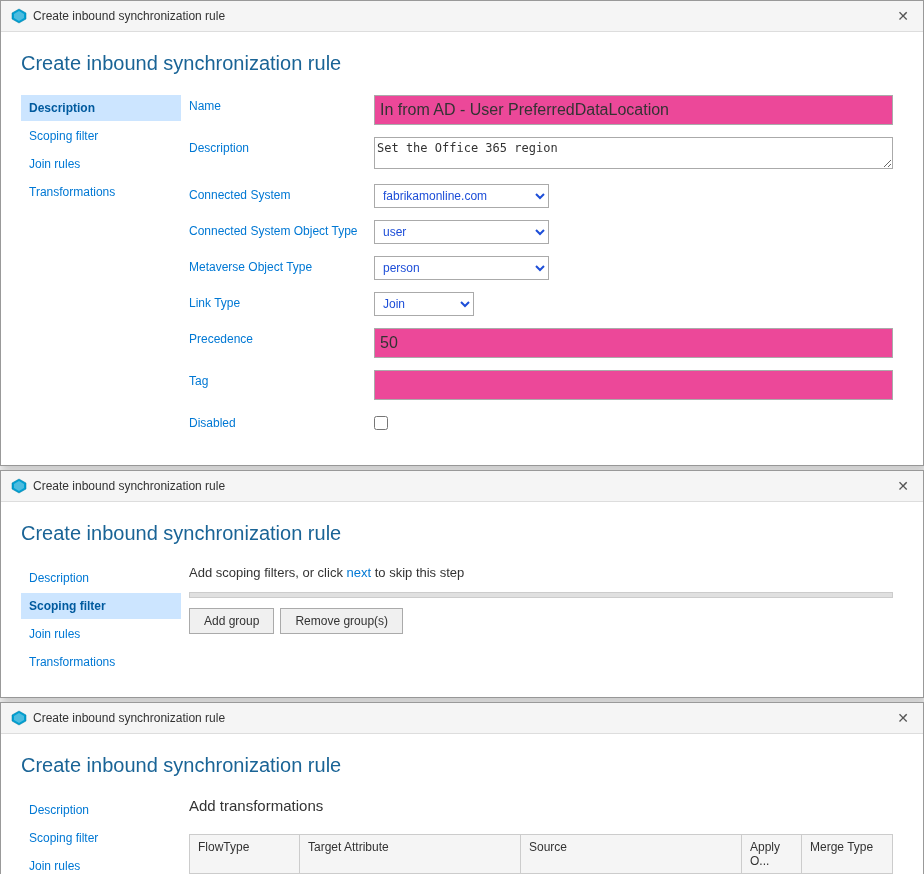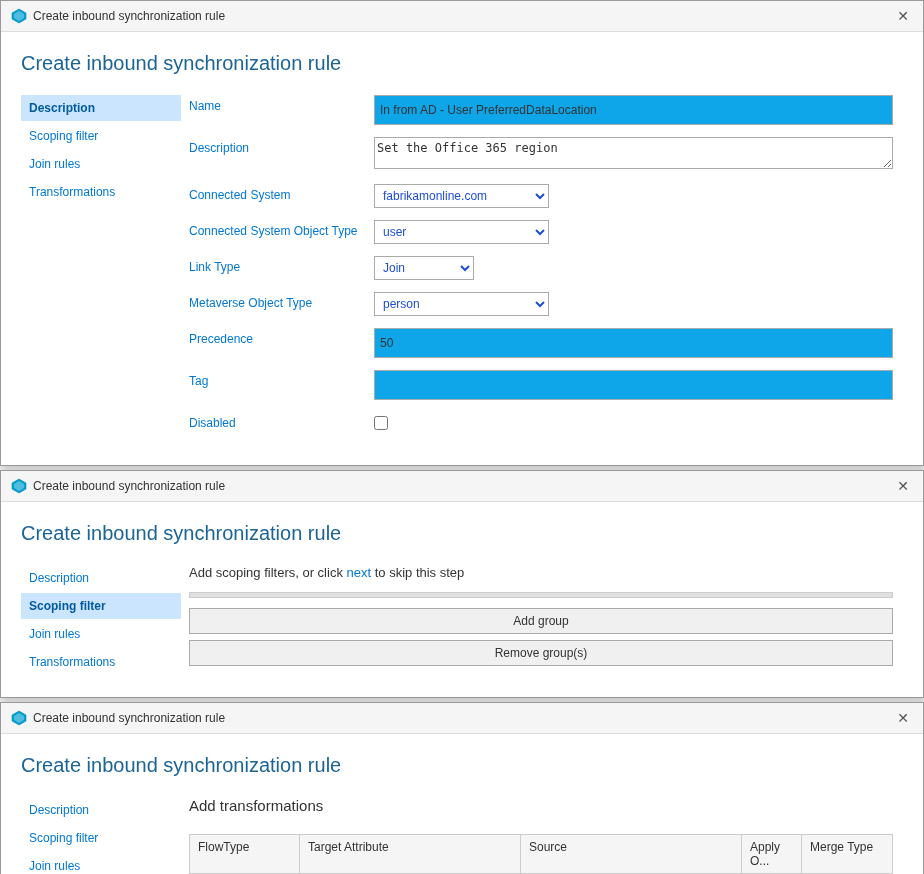--- a/index.html
+++ b/index.html
@@ -101,23 +101,23 @@
     }
 
     .form-control-area {
       flex: 1;
     }
 
     input[type="text"] {
       width: 100%;
       border: 1px solid #aaa;
       padding: 14px 5px;
-      font-size: 12px;
-      color: #333;
-      background: #0ea5e9;
+      font-size: 16px;
+      color: #333;
+      background: #ec4899;
       height: 24px;
     }
 
     textarea.form-textarea {
       width: 100%;
       border: 1px solid #aaa;
       padding: 3px 2px;
       font-size: 12px;
       color: #333;
       background: #fff;
@@ -183,21 +183,20 @@
       cursor: pointer;
       color: #333;
       height: 26px;
     }
     .btn:disabled { color: #999; cursor: default; }
 
     .btn-group {
       display: flex;
       gap: 6px;
       margin-top: 8px;
-      flex-direction: column;
     }
 
     
     .section-title {
       font-size: 15px;
       font-weight: 400;
       color: #333;
       margin-bottom: 20px;
     }
 
@@ -285,33 +284,33 @@
         <div class="form-row">
           <div class="form-label">Connected System Object Type</div>
           <div class="form-control-area">
             <select class="form-select">
               <option>user</option>
             </select>
           </div>
         </div>
 
         <div class="form-row">
+          <div class="form-label">Metaverse Object Type</div>
+          <div class="form-control-area">
+            <select class="form-select">
+              <option>person</option>
+            </select>
+          </div>
+        </div>
+
+        <div class="form-row">
           <div class="form-label">Link Type</div>
           <div class="form-control-area">
             <select class="form-select" style="width:100px;">
               <option>Join</option>
-            </select>
-          </div>
-        </div>
-
-        <div class="form-row">
-          <div class="form-label">Metaverse Object Type</div>
-          <div class="form-control-area">
-            <select class="form-select">
-              <option>person</option>
             </select>
           </div>
         </div>
 
         <div class="form-row">
           <div class="form-label">Precedence</div>
           <div class="form-control-area">
             <input type="text" class="precedence-input" value="50" style="">
           </div>
         </div>

